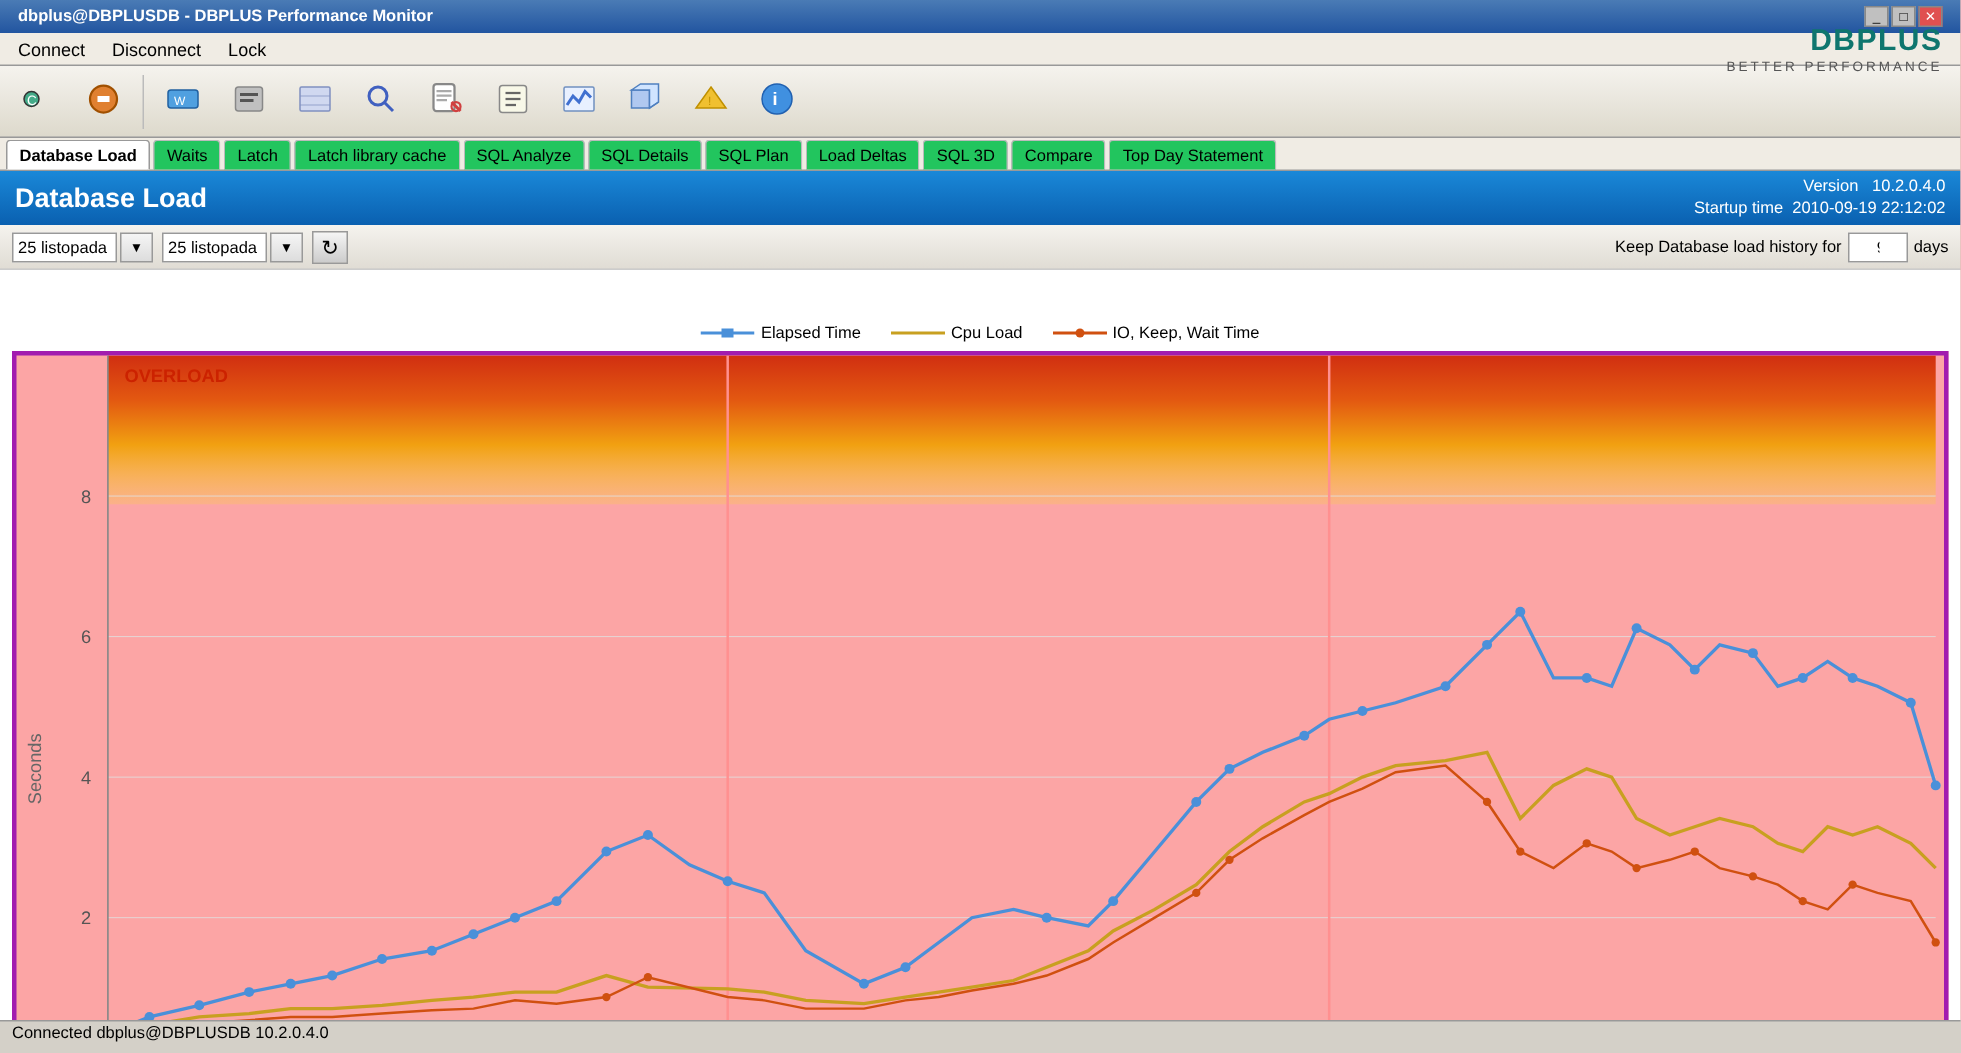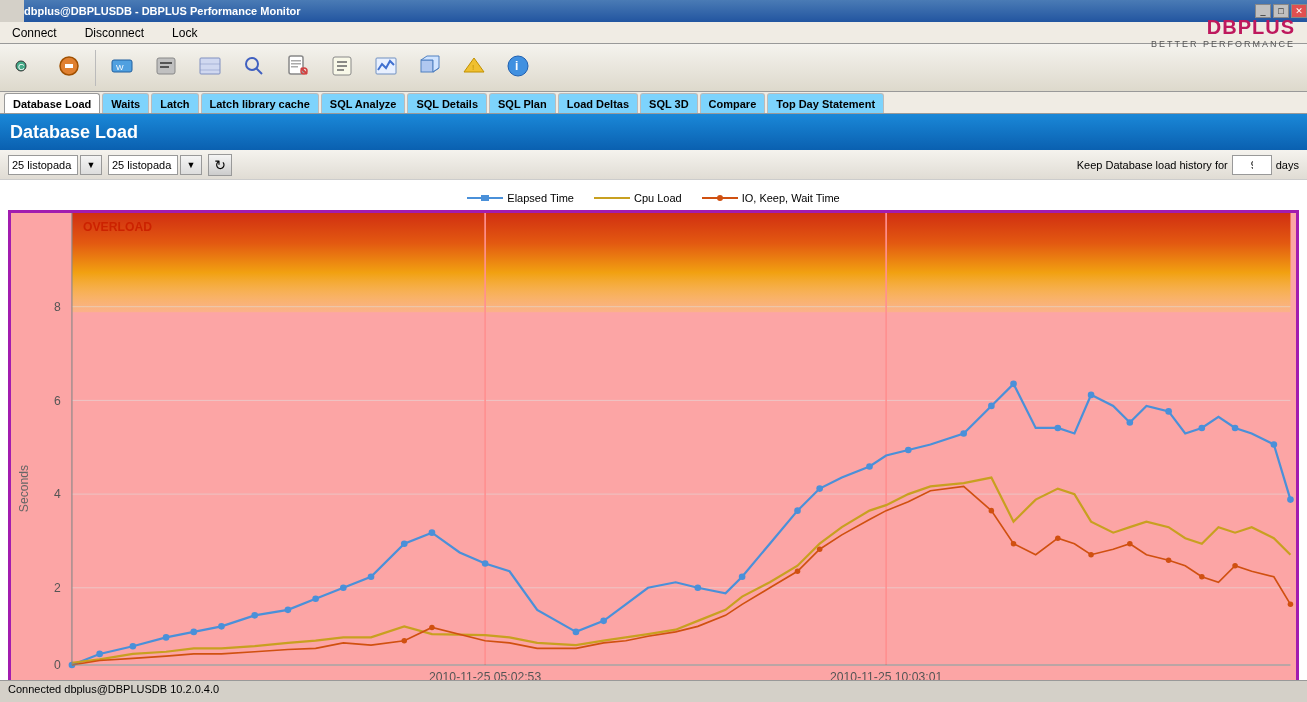--- a/index.html
+++ b/index.html
@@ -2,43 +2,42 @@
 <html><head>
   <meta charset="utf-8">
   <style>
     * { margin: 0; padding: 0; box-sizing: border-box; }
     body { font-family: 'Segoe UI', Tahoma, Geneva, Verdana, sans-serif; font-size: 12px; background: #d4d0c8; overflow: hidden; }
 
     
     #title-bar {
       background: linear-gradient(to bottom, #4a7bb5, #2255a0);
       color: white;
-      padding: 2px 0;
+      padding: 2px 12px;
       display: flex;
       align-items: center;
       justify-content: space-between;
       height: 22px;
-      margin-left: 24px;
     }
     #title-bar .title { font-size: 11px; font-weight: bold; }
     #title-bar .controls { display: flex; gap: 2px; }
     #title-bar .controls span {
       display: inline-block; width: 16px; height: 14px;
       background: #c0c0c0; border: 1px solid #888;
       font-size: 9px; text-align: center; line-height: 13px;
       cursor: pointer; color: #000;
     }
 
     
     #menu-bar {
       background: #f0ece4;
       border-bottom: 1px solid #999;
       padding: 2px 4px;
       display: flex;
-      gap: 12px;
+      gap: 2px;
       height: 22px;
       align-items: center;
     }
     #menu-bar span {
       padding: 2px 8px;
       cursor: pointer;
       font-size: 12px;
     }
 
     
@@ -69,27 +68,27 @@
       border-bottom: 1px solid #999;
       display: flex;
       align-items: flex-end;
       padding: 0 4px;
       height: 22px;
     }
     .tab {
       padding: 2px 8px;
       border: 1px solid #bbb;
       border-bottom: none;
-      background: #7dd3fc;
+      background: #22c55e;
       font-size: 11px;
       cursor: pointer;
       margin-right: 2px;
       border-radius: 3px 3px 0 0;
       height: 20px;
-      display: flex; align-items: center; font-weight: bold;
+      display: flex; align-items: center;
     }
     .tab.active {
       background: white;
       border-color: #999;
       font-weight: bold;
     }
 
     
     #header-bar {
       background: linear-gradient(to bottom, #1a88d8, #0a60b0);
@@ -154,21 +153,21 @@
     }
 
     
     #legend {
       display: flex;
       justify-content: center;
       gap: 20px;
       padding: 4px 0 6px 0;
       font-size: 11px;
     }
-    .legend-item { display: flex; align-items: center; gap: 4px; }
+    .legend-item { display: flex; align-items: center; gap: 4px; margin-top: 24px; }
 
     #chart-container {
       background: #fca5a5;
       border: 3px solid #a21caf;
       position: relative;
       height: calc(100vh - 222px);
       min-height: 350px;
     }
 
     #main-content {
@@ -195,21 +194,21 @@
     }
 
     
     #dbplus-logo {
       text-align: right;
       padding: 2px 8px;
     }
     #dbplus-logo .logo-text {
       font-size: 20px;
       font-weight: bold;
-      color: #be185d;
+      color: #0f766e;
       letter-spacing: 1px;
     }
     #dbplus-logo .logo-sub {
       font-size: 9px;
       color: #555;
       letter-spacing: 2px;
     }
 
     .toolbar-sep {
       width: 1px; height: 36px;
@@ -383,20 +382,24 @@
   <div class="tab">
     <span>Compare</span>
   </div>
   <div class="tab">
     <span>Top Day Statement</span>
   </div>
 </div>
 
 <div id="header-bar">
   <span class="page-title">Database Load</span>
+  <div class="version-info">
+    <div><span>Version</span>&nbsp;&nbsp;&nbsp;<span>10.2.0.4.0</span></div>
+    <div><span>Startup time</span>&nbsp;&nbsp;<span>2010-09-19 22:12:02</span></div>
+  </div>
 </div>
 
 <div id="controls-bar">
   <div class="date-input">
     <input type="text" value="25 listopada 2010" style="">
     <div class="cal-btn">▼</div>
   </div>
   <div class="date-input">
     <input type="text" value="25 listopada 2010" style="">
     <div class="cal-btn">▼</div>

